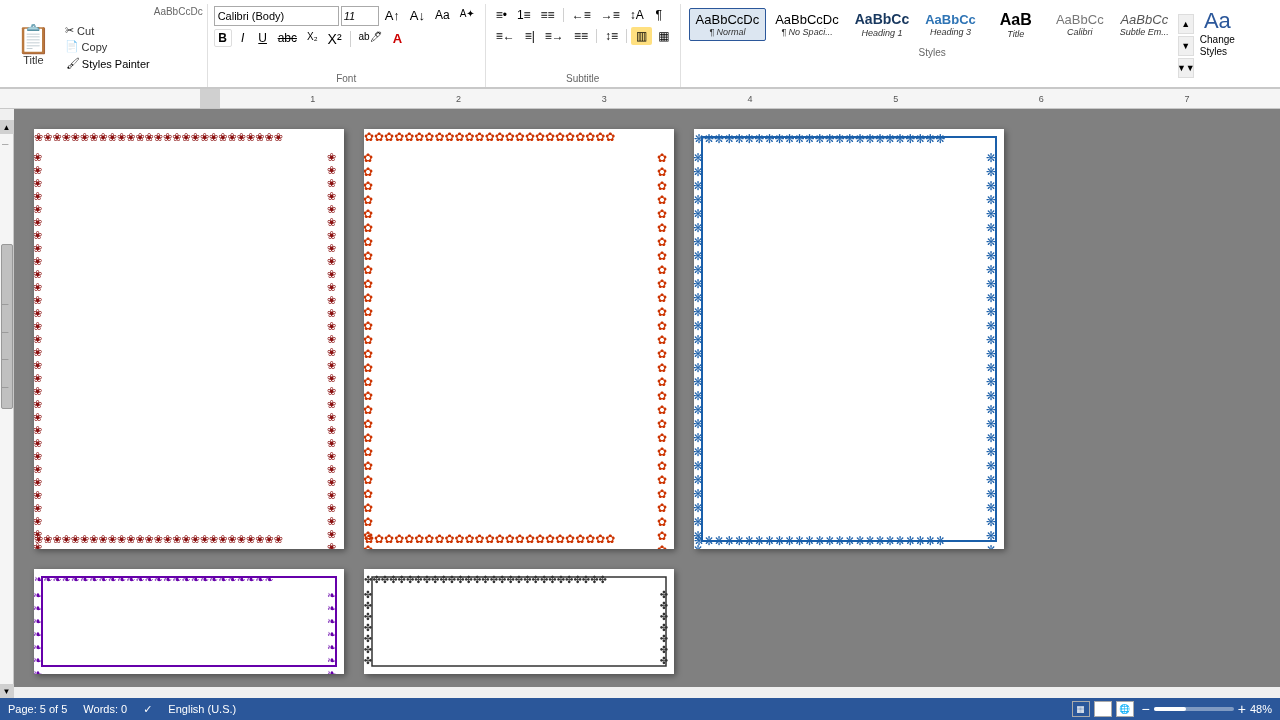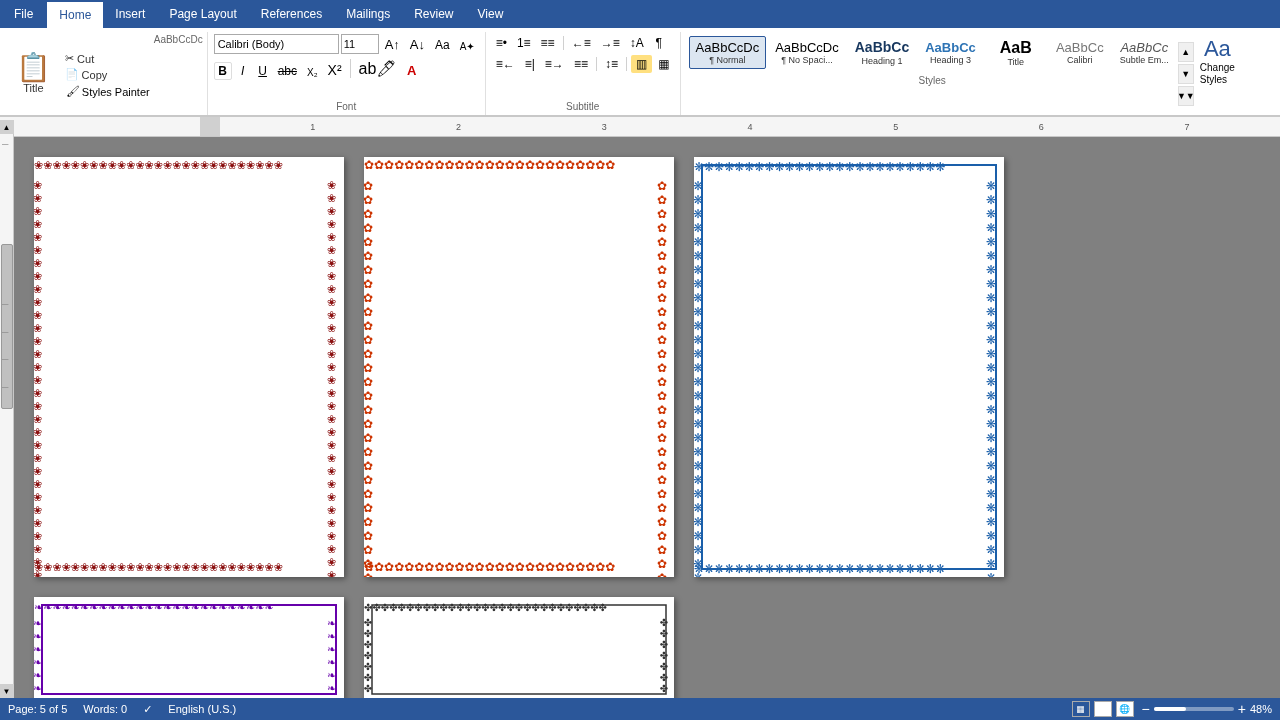--- a/index.html
+++ b/index.html
@@ -108,21 +108,21 @@
       gap: 3px;
       padding: 1px 3px;
       cursor: pointer;
       border-radius: 2px;
       font-size: 11px;
       color: #333;
     }
 
     .font-row1, .font-row2 {
       display: flex;
-      align-items: flex-end;
+      align-items: flex-start;
       gap: 2px;
     }
 
     .font-select {
       font-size: 11px;
       border: 1px solid #aaa;
       padding: 1px 3px;
       width: 120px;
       height: 20px;
       cursor: pointer;
@@ -177,20 +177,21 @@
 
     .style-preview {
       font-size: 16px;
       line-height: 1.2;
     }
 
     .style-name {
       font-size: 9px;
       color: #333;
       text-align: center;
+      font-style: italic;
     }
 
     
     .status-bar {
       position: fixed;
       bottom: 0;
       left: 0;
       right: 0;
       height: 22px;
       background: #2b579a;
@@ -396,30 +397,20 @@
       align-items: center;
       justify-content: center;
       cursor: pointer;
       font-size: 9px;
     }
   </style>
 </head>
 <body>
 
 <div class="ribbon">
-  <div class="ribbon-tabs">
-    <div class="ribbon-tab file">File</div>
-    <div class="ribbon-tab active">Home</div>
-    <div class="ribbon-tab">Insert</div>
-    <div class="ribbon-tab">Page Layout</div>
-    <div class="ribbon-tab">References</div>
-    <div class="ribbon-tab">Mailings</div>
-    <div class="ribbon-tab">Review</div>
-    <div class="ribbon-tab">View</div>
-  </div>
 
   <div class="ribbon-content">
 
     <div class="ribbon-group" style="min-width:80px; flex-direction:row; align-items:stretch; padding:0 4px;">
       <div style="display:flex; align-items:center; gap:3px;">
         <div class="paste-btn">
           <span class="paste-icon">📋</span>
           <span class="paste-label">Title</span>
         </div>
         <div class="small-btns">
@@ -437,35 +428,35 @@
           </div>
         </div>
       </div>
       <div class="ribbon-group-label">AaBbCcDc</div>
     </div>
 
     <div class="ribbon-group" style="min-width:200px;">
       <div class="ribbon-group-content" style="flex-direction:column; gap:3px; padding:2px 0;">
         <div class="font-row1">
           <input type="text" class="font-select" style="font-size: 11px; border: 1px solid rgb(170, 170, 170); padding: 1px 3px; width: 125px; height: 20px;" value="Calibri (Body)">
-          <input type="text" class="font-size-select" style="font-size: 11px; border: 1px solid rgb(170, 170, 170); padding: 1px 2px; width: 38px; height: 20px;" value="11">
+          <input type="text" class="font-size-select" style="font-size: 11px; border: 1px solid rgb(170, 170, 170); padding: 1px 2px; width: 38px; height: 20px; font-style: italic;" value="11">
           <div class="font-btn" style="font-size:13px;">A↑</div>
           <div class="font-btn" style="font-size:13px;">A↓</div>
           <div class="font-btn">Aa</div>
           <div class="font-btn" style="font-size:10px;">A✦</div>
         </div>
         <div class="font-row2">
           <div class="font-btn btn-bold" style="border:1px solid #ddd;">B</div>
           <div class="font-btn btn-italic">I</div>
           <div class="font-btn btn-underline">U</div>
           <div class="font-btn btn-strikethrough">abc</div>
           <div class="font-btn" style="font-size:10px;">X₂</div>
           <div class="font-btn" style="font-size:14px;">X²</div>
           <div class="ribbon-divider"></div>
-          <div class="font-btn" style="font-size:16px;">ab🖊</div>
+          <div class="font-btn" style="font-size:10px;">ab🖊</div>
           <div class="font-btn" style="color:#cc0000; font-size:13px; font-weight:bold;">A</div>
         </div>
       </div>
       <div class="ribbon-group-label">Font</div>
     </div>
 
     <div class="ribbon-group" style="min-width:160px;">
       <div class="ribbon-group-content" style="flex-direction:column; gap:3px; padding:2px 0;">
         <div style="display:flex; gap:2px; align-items:center;">
           <div class="font-btn">≡•</div>

